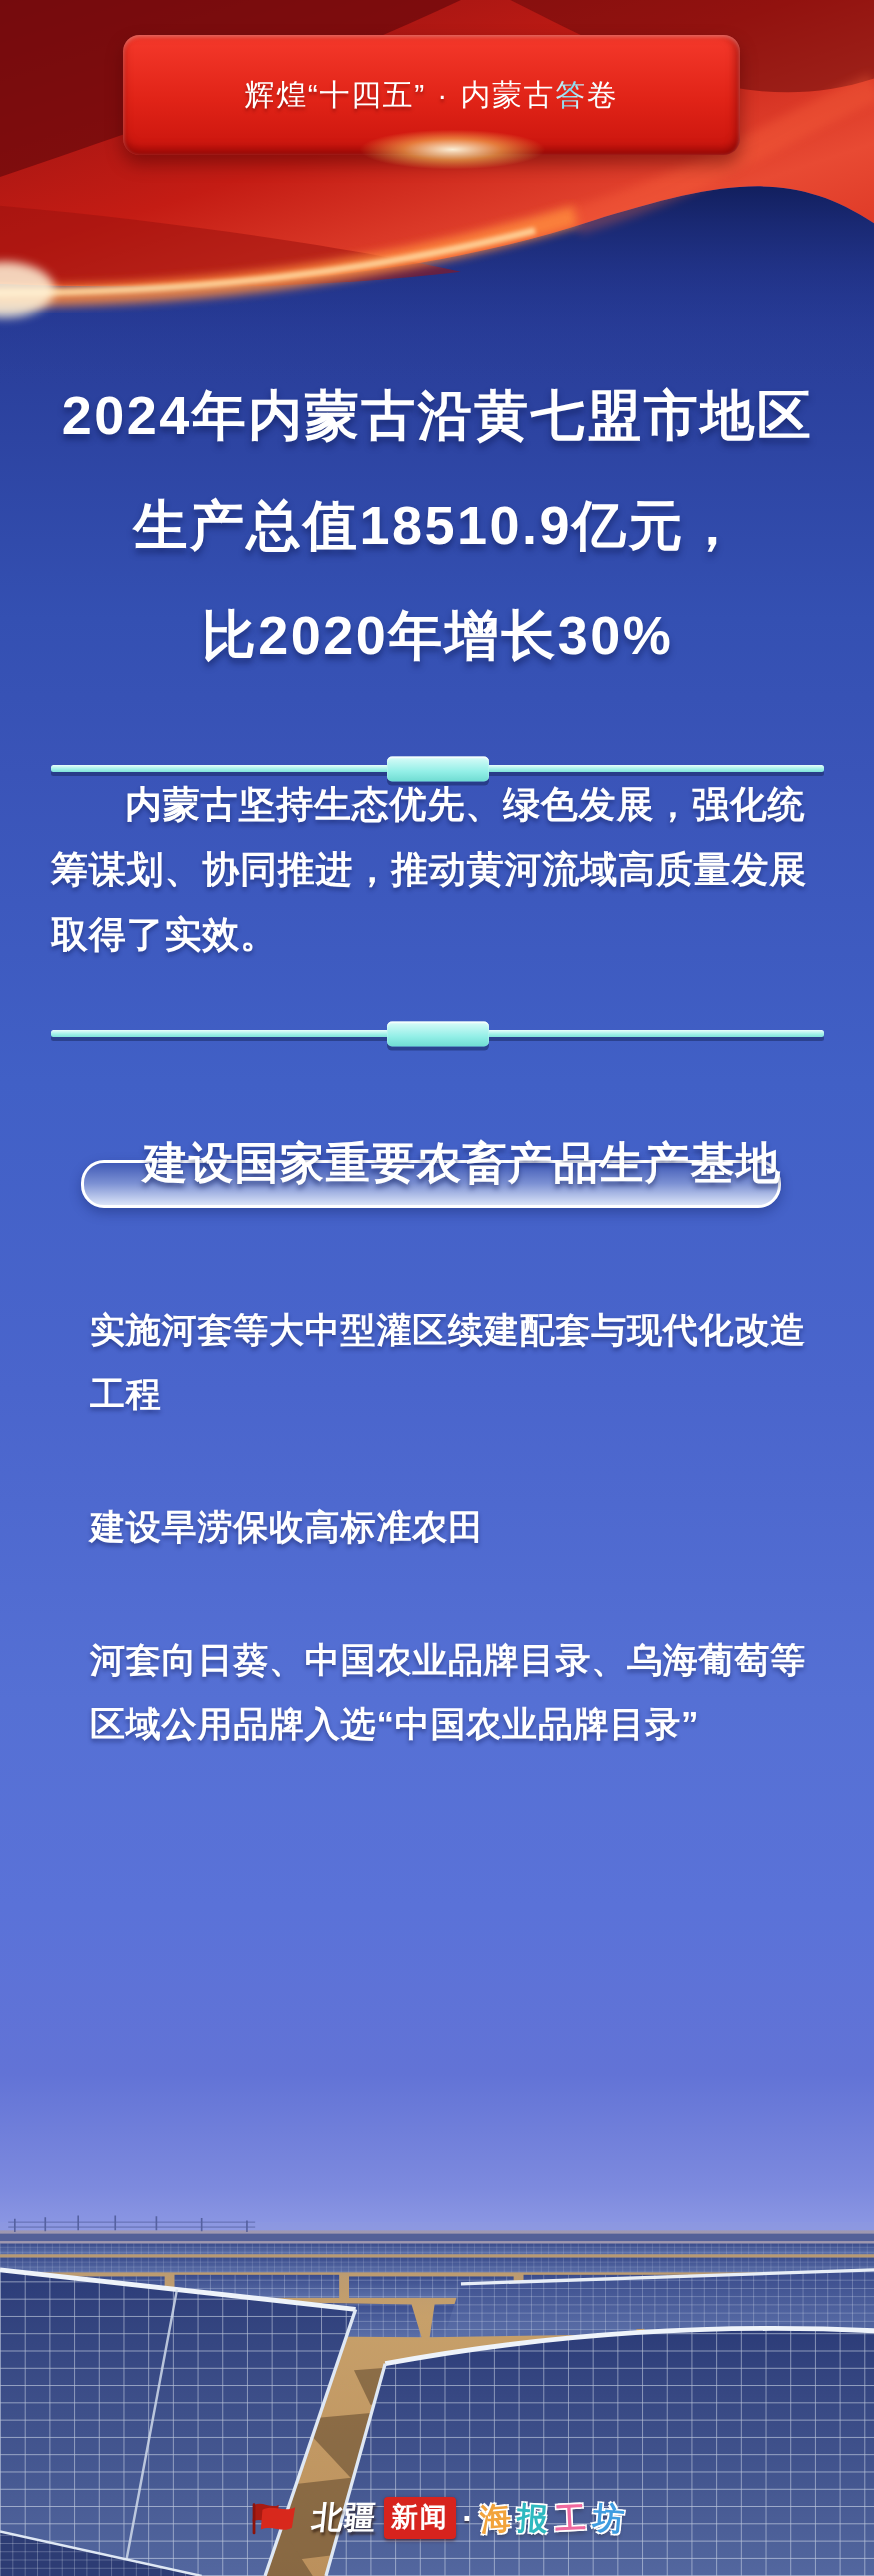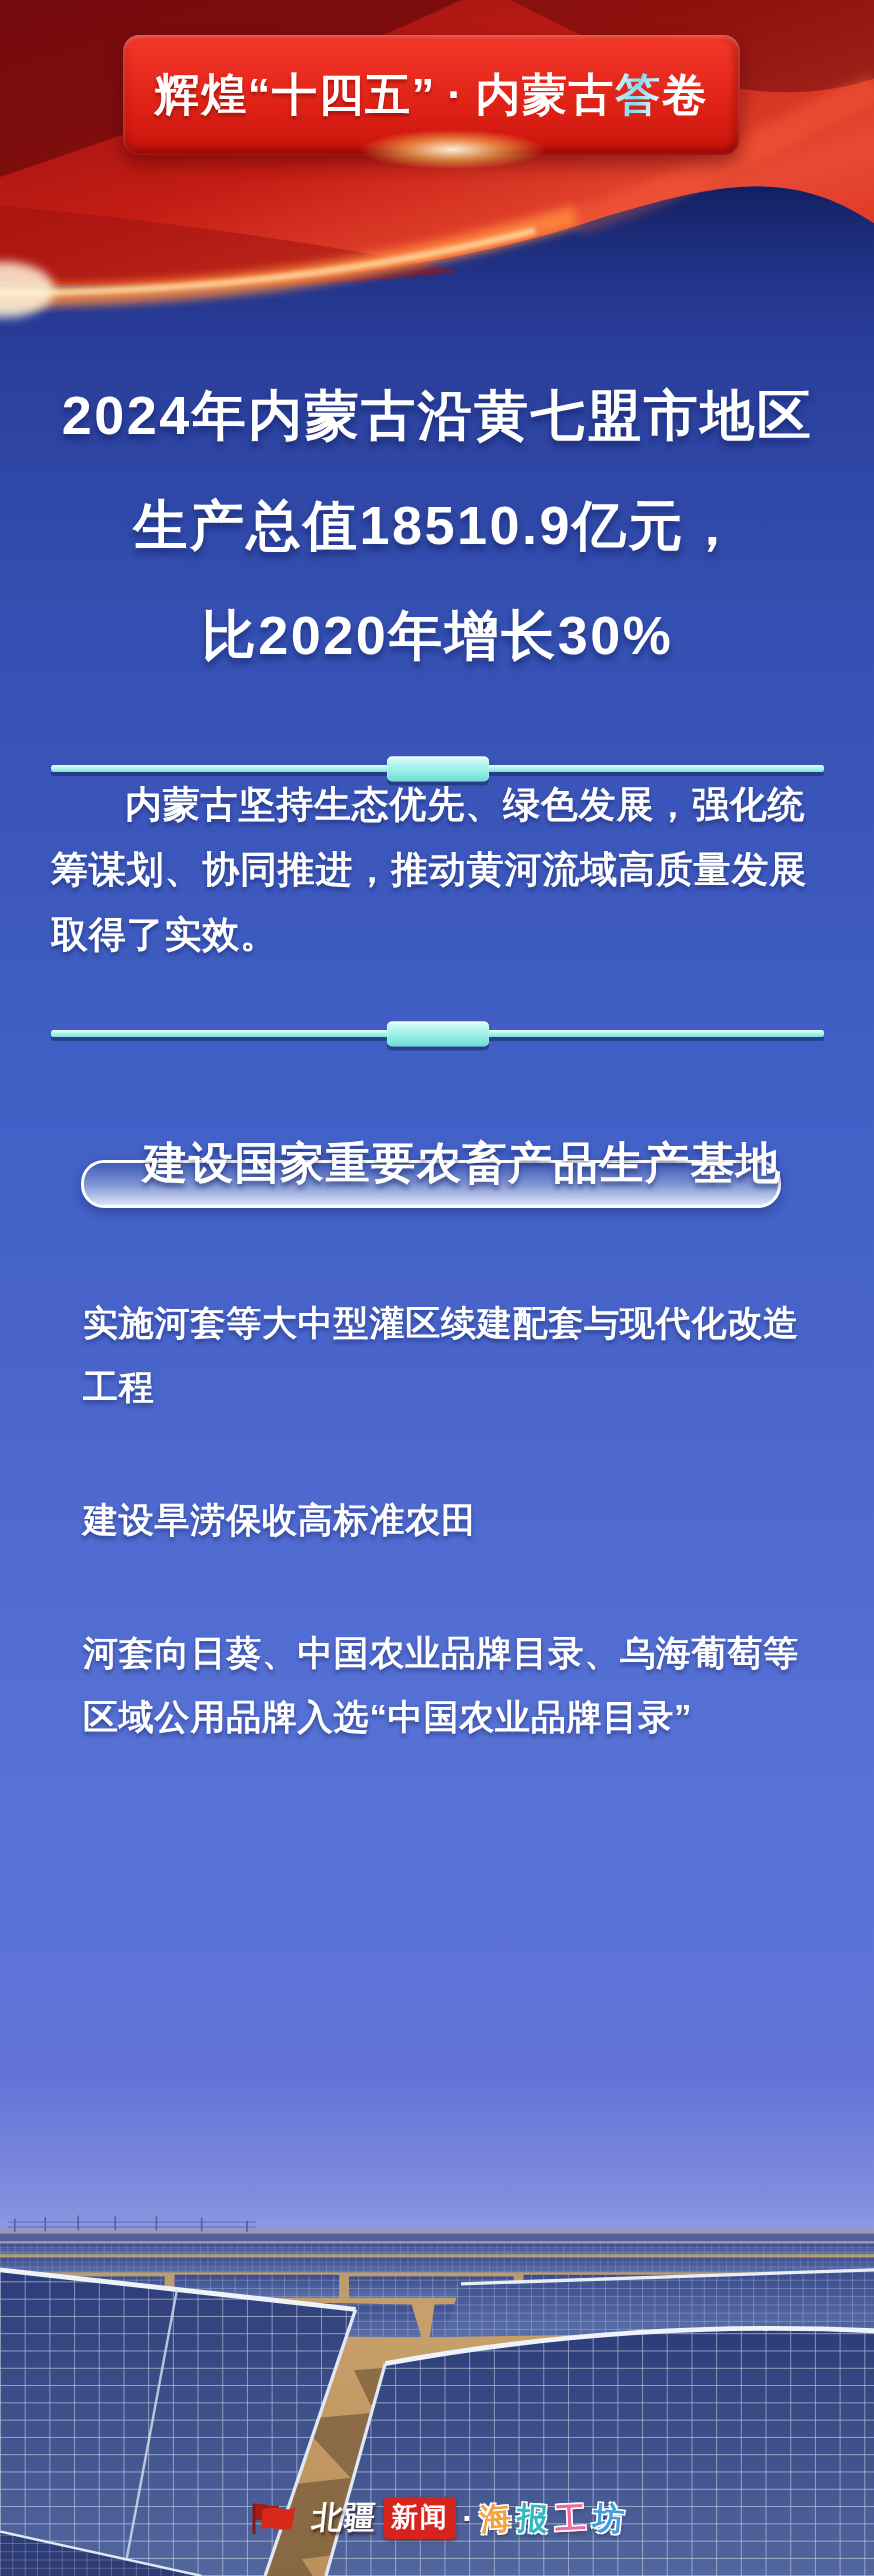--- a/index.html
+++ b/index.html
@@ -23,21 +23,21 @@
       inset 0 -5.8px 10px rgba(110,0,0,.55),
       inset -5px 0 8.2px rgba(120,0,0,.35);
     display:flex;align-items:center;justify-content:center;
   }
   .banner .flare{
     position:absolute;left:206px;bottom:-21.4px;width:247px;height:53px;z-index:4;
     background:radial-gradient(closest-side,rgba(255,250,225,.95) 0%,rgba(255,205,95,.55) 40%,rgba(255,180,60,0) 75%);
     pointer-events:none;
   }
   .banner-text{
-    font-size:45px;font-weight:700;color:#ffffff;letter-spacing:1.6px;white-space:nowrap;
+    font-size:30px;font-weight:400;color:#ffffff;letter-spacing:1.6px;white-space:nowrap;
     text-shadow:0 2.5px 3.3px rgba(90,0,0,.45);
   }
   .banner-text .accent{
     background:linear-gradient(105deg,#ffffff 55%,#7fd9f0 68%,#e9fbff 78%,#ffffff 88%);
     -webkit-background-clip:text;background-clip:text;color:transparent;
     text-shadow:none;
   }
   .banner-text .sep{padding:0 11.5px;}
   
   .headline{
@@ -75,21 +75,21 @@
     box-shadow:0 5px 11.5px rgba(12,26,90,.35);
   }
   .section-title{
     position:absolute;left:0;top:1134px;width:875px;margin:0;z-index:3;
     text-align:center;color:#fff;font-size:44px;font-weight:800;letter-spacing:1.6px;
     text-shadow:0 4.1px 5px rgba(10,22,80,.5);
     padding-left:25px;
   }
   
   .items{
-    position:absolute;left:82px;top:1290px;width:718px;margin:1px;padding:0;z-index:2;
+    position:absolute;left:82px;top:1290px;width:718px;margin:8px;padding:0;z-index:2;
     list-style:none;
   }
   .items li{
     color:#fff;font-size:35px;font-weight:700;line-height:64px;letter-spacing:0.8px;
     margin:0 0 69px 0;text-shadow:0 3.3px 4.1px rgba(10,22,80,.45);
   }
   
   .photo{position:absolute;left:0;top:2074px;z-index:1;display:block;}
   
   .logo{

